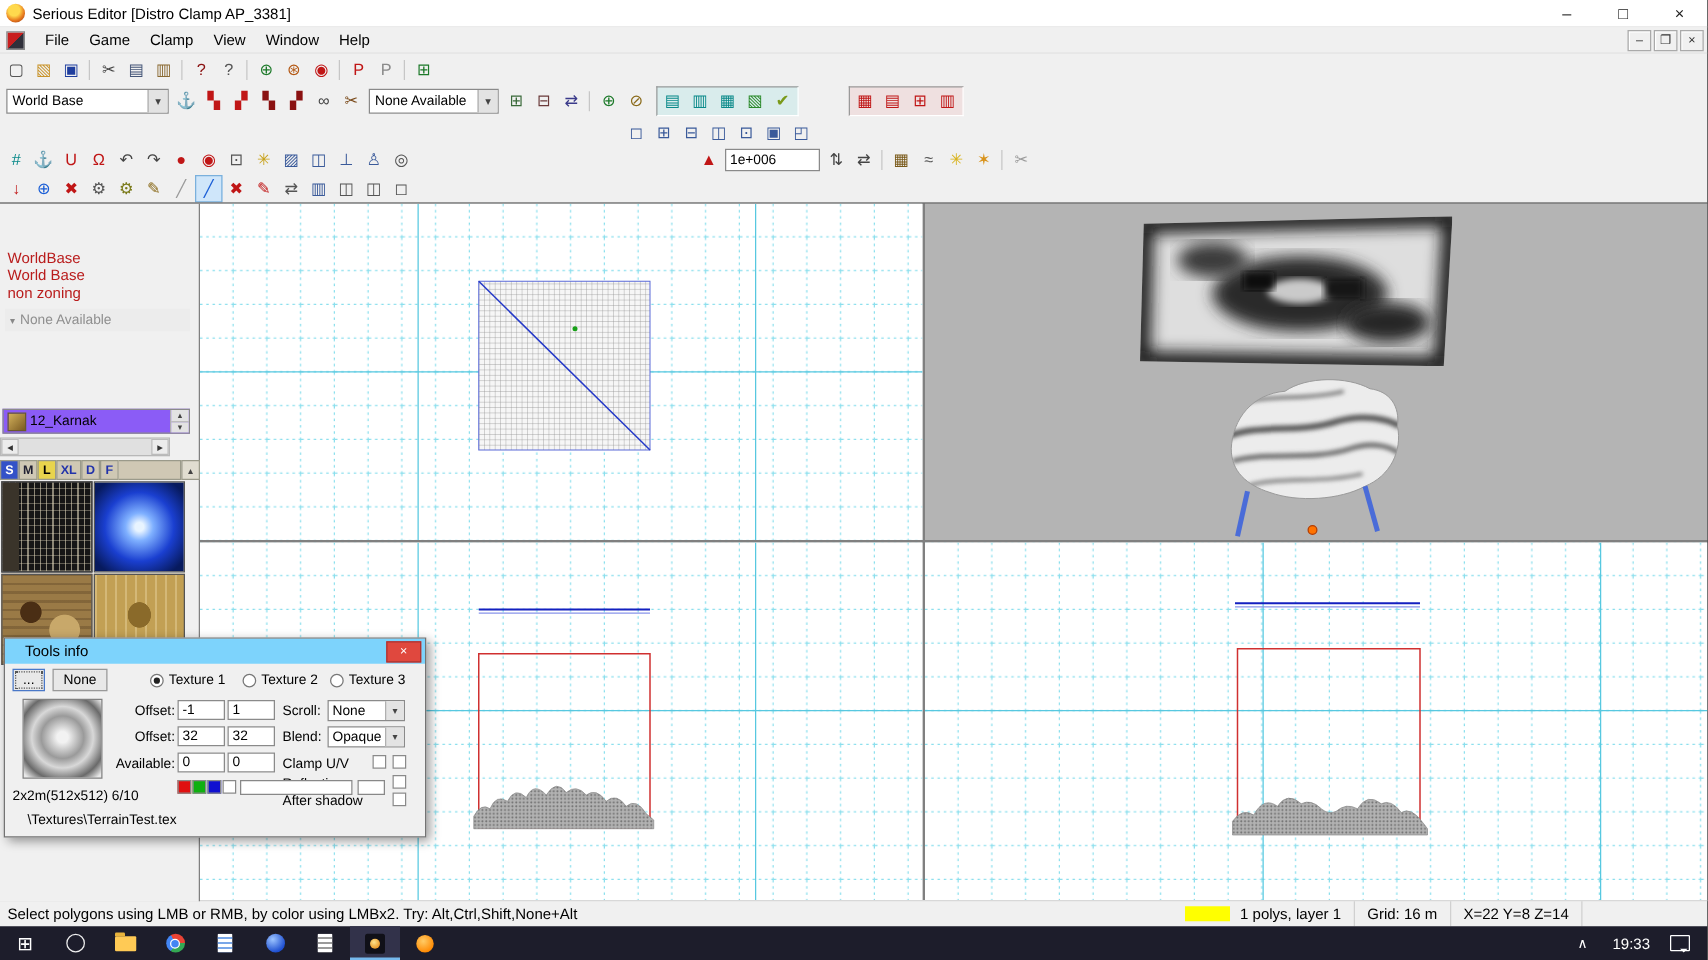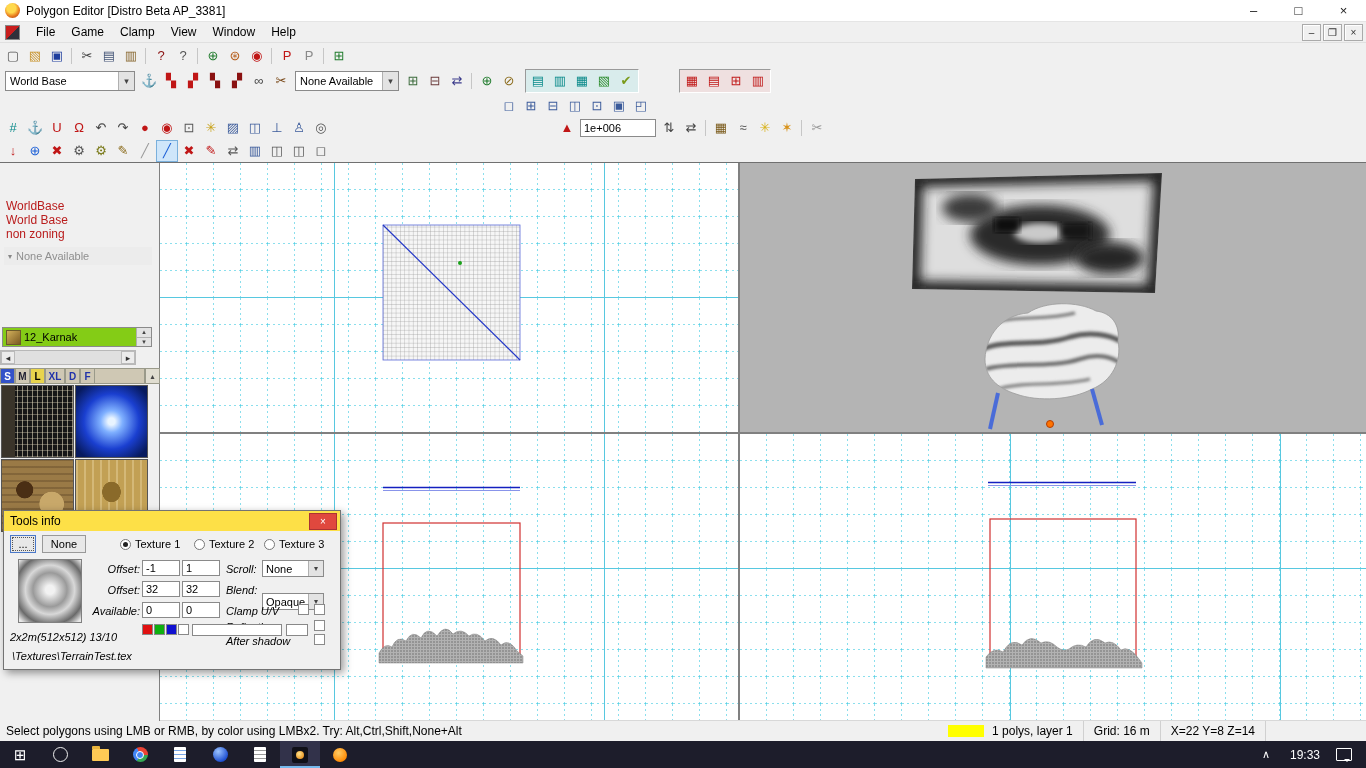--- a/index.html
+++ b/index.html
@@ -46,21 +46,21 @@
   
   .main{position:absolute;left:0;top:162px;width:1366px;height:558px;background:#808080;border-top:1px solid #707070;box-sizing:border-box;}
 
   
   .left-panel{position:absolute;left:0;top:0;width:160px;height:558px;background:#f0f0f0;
               border-right:1px solid #808080;box-sizing:border-box;z-index:5;}
   .lp-label{color:#b91c1c;font-size:12px;padding-left:6px;line-height:14px;}
   .lp-none{position:absolute;left:4px;top:84px;width:148px;height:18px;background:#ececec;
            color:#8f8f8f;display:flex;align-items:center;font-size:11px;gap:4px;padding-left:4px;box-sizing:border-box;}
   .tex-combo{position:absolute;left:2px;top:164px;width:150px;height:20px;border:1px solid #8a8a8a;
-             background:#84cc16;display:flex;align-items:center;box-sizing:border-box;}
+             background:#8b5cf6;display:flex;align-items:center;box-sizing:border-box;}
   .tex-ic{width:13px;height:13px;margin:0 3px;background:linear-gradient(135deg,#d2b05a,#7a5a22);border:1px solid #6a5a2a;flex:0 0 auto;}
   .tex-combo .ctext{flex:1;font-size:11px;white-space:nowrap;overflow:hidden;}
   .tex-spin{width:14px;height:100%;display:flex;flex-direction:column;border-left:1px solid #b0b0b0;}
   .tex-spin span{flex:1;display:flex;align-items:center;justify-content:center;font-size:7px;background:#e3e3e3;color:#444;}
   .tex-spin span:first-child{border-bottom:1px solid #b0b0b0;}
   .tex-scroll{position:absolute;left:0;top:187px;width:136px;height:15px;display:flex;background:#e0e0e0;border:1px solid #b8b8b8;box-sizing:border-box;}
   .scr-btn{width:14px;display:flex;align-items:center;justify-content:center;font-size:9px;background:#ececec;border:1px solid #bbb;color:#333;box-sizing:border-box;}
   .scr-track{flex:1;}
   .size-tabs{position:absolute;left:0;top:205px;width:160px;height:16px;display:flex;}
   .size-tab{width:15px;height:16px;display:flex;align-items:center;justify-content:center;
@@ -90,37 +90,37 @@
   .vp{position:absolute;background:#fff;}
   .vp svg{display:block;}
   .vp-tl{left:160px;top:0;width:578px;height:269px;}
   .vp-tr{left:740px;top:0;width:626px;height:269px;background:#b4b4b4;}
   .vp-bl{left:160px;top:271px;width:578px;height:287px;}
   .vp-br{left:740px;top:271px;width:626px;height:287px;}
 
   
   .dialog{position:absolute;left:3px;top:510px;width:338px;background:#f0f0f0;border:1px solid #737373;
           box-shadow:3px 3px 8px rgba(0,0,0,.4);z-index:50;box-sizing:border-box;}
-  .dlg-title{height:20px;display:flex;align-items:center;padding-left:6px;background:#fde047;font-size:12px;}
+  .dlg-title{height:20px;display:flex;align-items:center;padding-left:16px;background:#7dd3fc;font-size:12px;}
   .dlg-close{margin-left:auto;margin-right:3px;width:26px;height:15px;background:#e0483e;color:#fff;
              display:flex;align-items:center;justify-content:center;font-size:10px;border:1px solid #a33;}
   .dtabs{display:flex;padding:3px 4px 0 4px;border-bottom:1px solid #aaa;height:21px;box-sizing:border-box;}
   .dtab{padding:2px 8px 3px;border:1px solid #aaa;border-bottom:none;background:#e2e2e2;margin-right:2px;
         font-size:11px;border-radius:2px 2px 0 0;}
   .dtab.active{background:#f0f0f0;position:relative;top:1px;}
   .dlg-body{position:relative;height:138px;font-size:11px;}
   .dbtn{position:absolute;display:flex;align-items:center;justify-content:center;font-size:11px;
         background:#e8e8e8;border:1px solid #999;box-sizing:border-box;}
   .dbtn.focus{border:1px solid #4a78c8;outline:1px dotted #555;outline-offset:-3px;}
   .radio{position:absolute;display:inline-flex;align-items:center;gap:4px;}
   .rdot{width:11px;height:11px;border:1px solid #777;border-radius:50%;background:#fff;position:relative;box-sizing:border-box;}
   .radio.sel .rdot::after{content:"";position:absolute;left:2px;top:2px;width:5px;height:5px;border-radius:50%;background:#222;}
   .dpreview{position:absolute;left:14px;top:28px;width:64px;height:64px;border:1px solid #808080;box-sizing:border-box;
             background:radial-gradient(circle at 50% 48%,#f2f2f2 0 10%,#9a9a9a 38%,#d8d8d8 55%,#6a6a6a 78%,#e8e8e8 95%);}
-  .dlabel{position:absolute;white-space:nowrap;font-style:italic;}
+  .dlabel{position:absolute;white-space:nowrap;}
   .dlabel.r{text-align:right;}
   .dinput{position:absolute;width:38px;height:16px;border:1px solid #8a8a8a;font-size:11px;padding:0 3px;
           font-family:"Liberation Sans",sans-serif;box-sizing:border-box;background:#fff;}
   .dcombo{position:absolute;width:62px;height:17px;border:1px solid #8a8a8a;background:#fff;display:flex;
           align-items:center;box-sizing:border-box;}
   .dcombo .ctext{flex:1;padding-left:3px;}
   .dcombo .carrow{width:14px;height:100%;background:#e3e3e3;border-left:1px solid #b0b0b0;display:flex;
                   align-items:center;justify-content:center;font-size:8px;color:#444;}
   .dcheck{position:absolute;width:11px;height:11px;background:#fff;border:1px solid #8a8a8a;box-sizing:border-box;}
   .swatches{position:absolute;left:138px;top:93px;display:flex;gap:1px;}
@@ -185,21 +185,21 @@
           <feGaussianBlur stdDeviation="3"></feGaussianBlur>
         </filter>
       <filter id="b15">
           <feGaussianBlur stdDeviation="1.5"></feGaussianBlur>
         </filter>
     </defs>
   </svg>
 
   <div class="titlebar">
     <span class="app-ic"></span>
-    <span class="title-text">Polygon Editor [Distro Beta AP_3381]</span>
+    <span class="title-text">Serious Editor [Distro Clamp AP_3381]</span>
     <div class="win-btns">
       <span class="win-btn">–</span>
       <span class="win-btn">□</span>
       <span class="win-btn">×</span>
     </div>
   </div>
 
   <div class="menubar">
     <span class="mdoc-ic"></span>
     <span class="menu-item">File</span>
@@ -492,21 +492,21 @@
       <span class="dlabel" style="left:222px;top:32px;">Scroll:</span>
       <span class="dcombo" style="left:258px;top:29px;">
         <span class="ctext">None</span>
         <span class="carrow">▾</span>
       </span>
 
       <span class="dlabel r" style="left:86px;top:53px;width:50px;">Offset:</span>
       <input class="dinput" style="left: 138px; top: 50px;" value="32">
       <input class="dinput" style="left: 178px; top: 50px;" value="32">
       <span class="dlabel" style="left:222px;top:53px;">Blend:</span>
-      <span class="dcombo" style="left:258px;top:50px;margin-top:12px;">
+      <span class="dcombo" style="left:258px;top:50px;">
         <span class="ctext">Opaque</span>
         <span class="carrow">▾</span>
       </span>
 
       <span class="dlabel r" style="left:86px;top:74px;width:50px;">Available:</span>
       <input class="dinput" style="left: 138px; top: 71px;" value="0">
       <input class="dinput" style="left: 178px; top: 71px;" value="0">
       <span class="dlabel" style="left:222px;top:74px;">Clamp U/V</span>
       <span class="dcheck" style="left:294px;top:73px;"></span>
       <span class="dcheck" style="left:310px;top:73px;"></span>
@@ -518,22 +518,22 @@
 
       <span class="swatches">
         <span class="sw" style="background:#e01010"></span>
         <span class="sw" style="background:#10b010"></span>
         <span class="sw" style="background:#1010d0"></span>
         <span class="sw" style="background:#ffffff"></span>
       </span>
       <span class="sw-wide"></span>
       <span class="sw-end"></span>
 
-      <span class="dlabel" style="left:6px;top:100px;">2x2m(512x512) 13/10</span>
-      <span class="dlabel" style="left:8px;top:119px;">\Textures\TerrainTest.tex</span>
+      <span class="dlabel" style="left:6px;top:100px;">2x2m(512x512) 6/10</span>
+      <span class="dlabel" style="left:18px;top:119px;">\Textures\TerrainTest.tex</span>
     </div>
   </div>
 
   <div class="statusbar">
     <span class="sb-msg">Select polygons using LMB or RMB, by color using LMBx2. Try: Alt,Ctrl,Shift,None+Alt</span>
     <span class="sb-chip"></span>
     <span class="sb-seg" style="border-left:none;padding-left:0;">1 polys, layer 1</span>
     <span class="sb-seg">Grid: 16 m</span>
     <span class="sb-seg">X=22 Y=8 Z=14</span>
     <span class="sb-end"></span>

